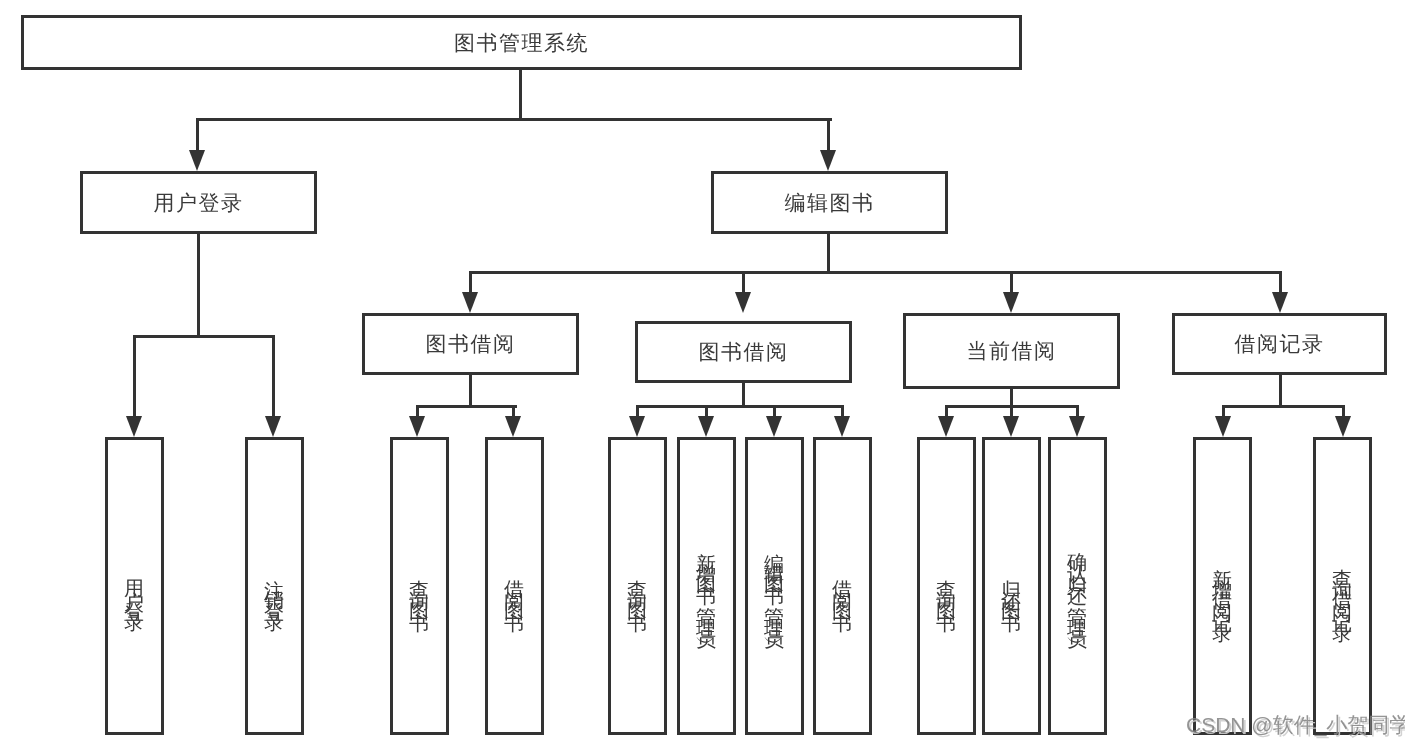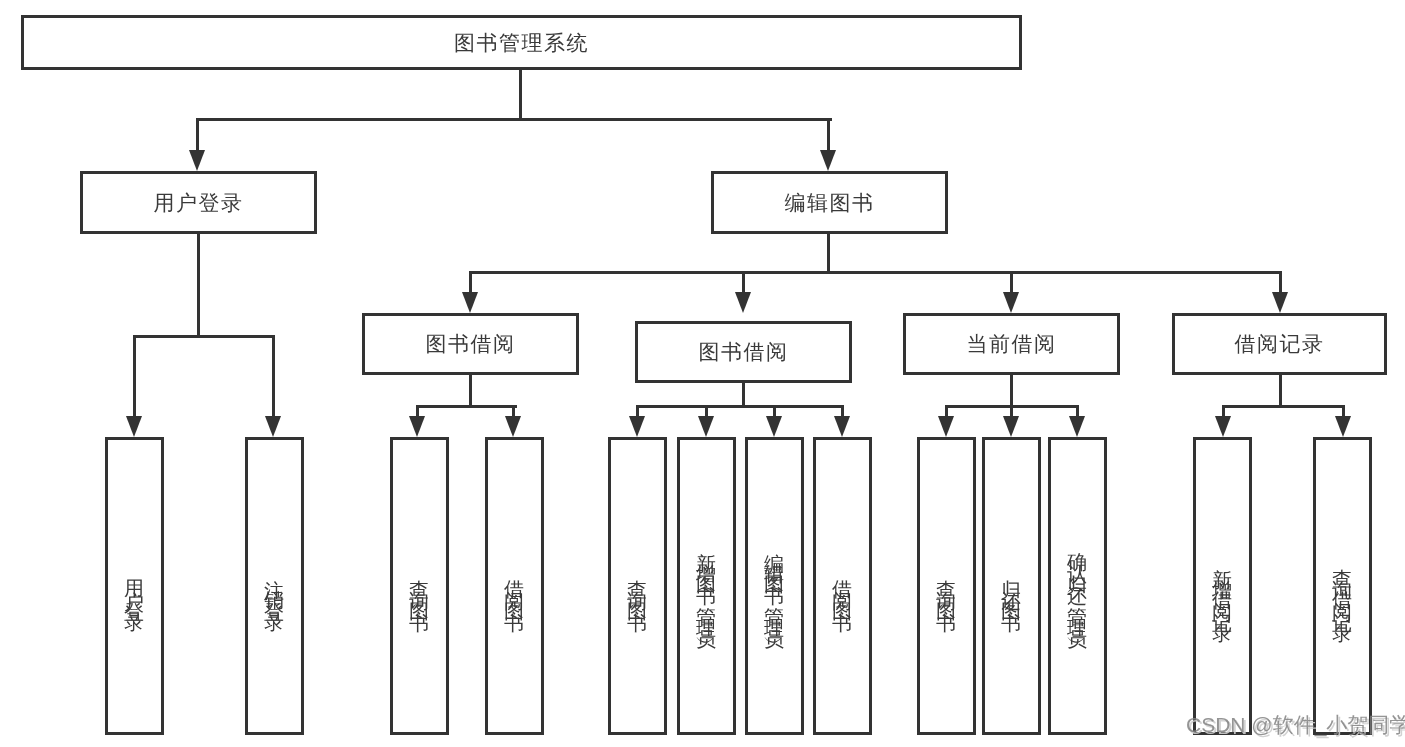--- a/index.html
+++ b/index.html
@@ -58,21 +58,21 @@
   <div class="ar" style="left:462px;top:292px;"></div>
   <div class="vl" style="left:742px;top:271px;height:24px;"></div>
   <div class="ar" style="left:735px;top:292px;"></div>
   <div class="vl" style="left:1010px;top:271px;height:24px;"></div>
   <div class="ar" style="left:1003px;top:292px;"></div>
   <div class="vl" style="left:1279px;top:271px;height:24px;"></div>
   <div class="ar" style="left:1272px;top:292px;"></div>
 
   <div class="node" style="left:362px;top:313px;width:217px;height:62px;">图书借阅</div>
   <div class="node" style="left:635px;top:321px;width:217px;height:62px;">图书借阅</div>
-  <div class="node" style="left:903px;top:313px;width:217px;height:62px;">当前借阅</div>
+  <div class="node" style="left:903px;top:313px;width:217px;height:76px;">当前借阅</div>
   <div class="node" style="left:1172px;top:313px;width:215px;height:62px;">借阅记录</div>
 
   <div class="vl" style="left:469px;top:374px;height:33px;"></div>
   <div class="hl" style="left:416px;top:405px;width:101px;"></div>
   <div class="vl" style="left:416px;top:405px;height:13px;"></div>
   <div class="ar" style="left:409px;top:416px;"></div>
   <div class="vl" style="left:512px;top:405px;height:13px;"></div>
   <div class="ar" style="left:505px;top:416px;"></div>
 
   <div class="vl" style="left:742px;top:374px;height:33px;"></div>

